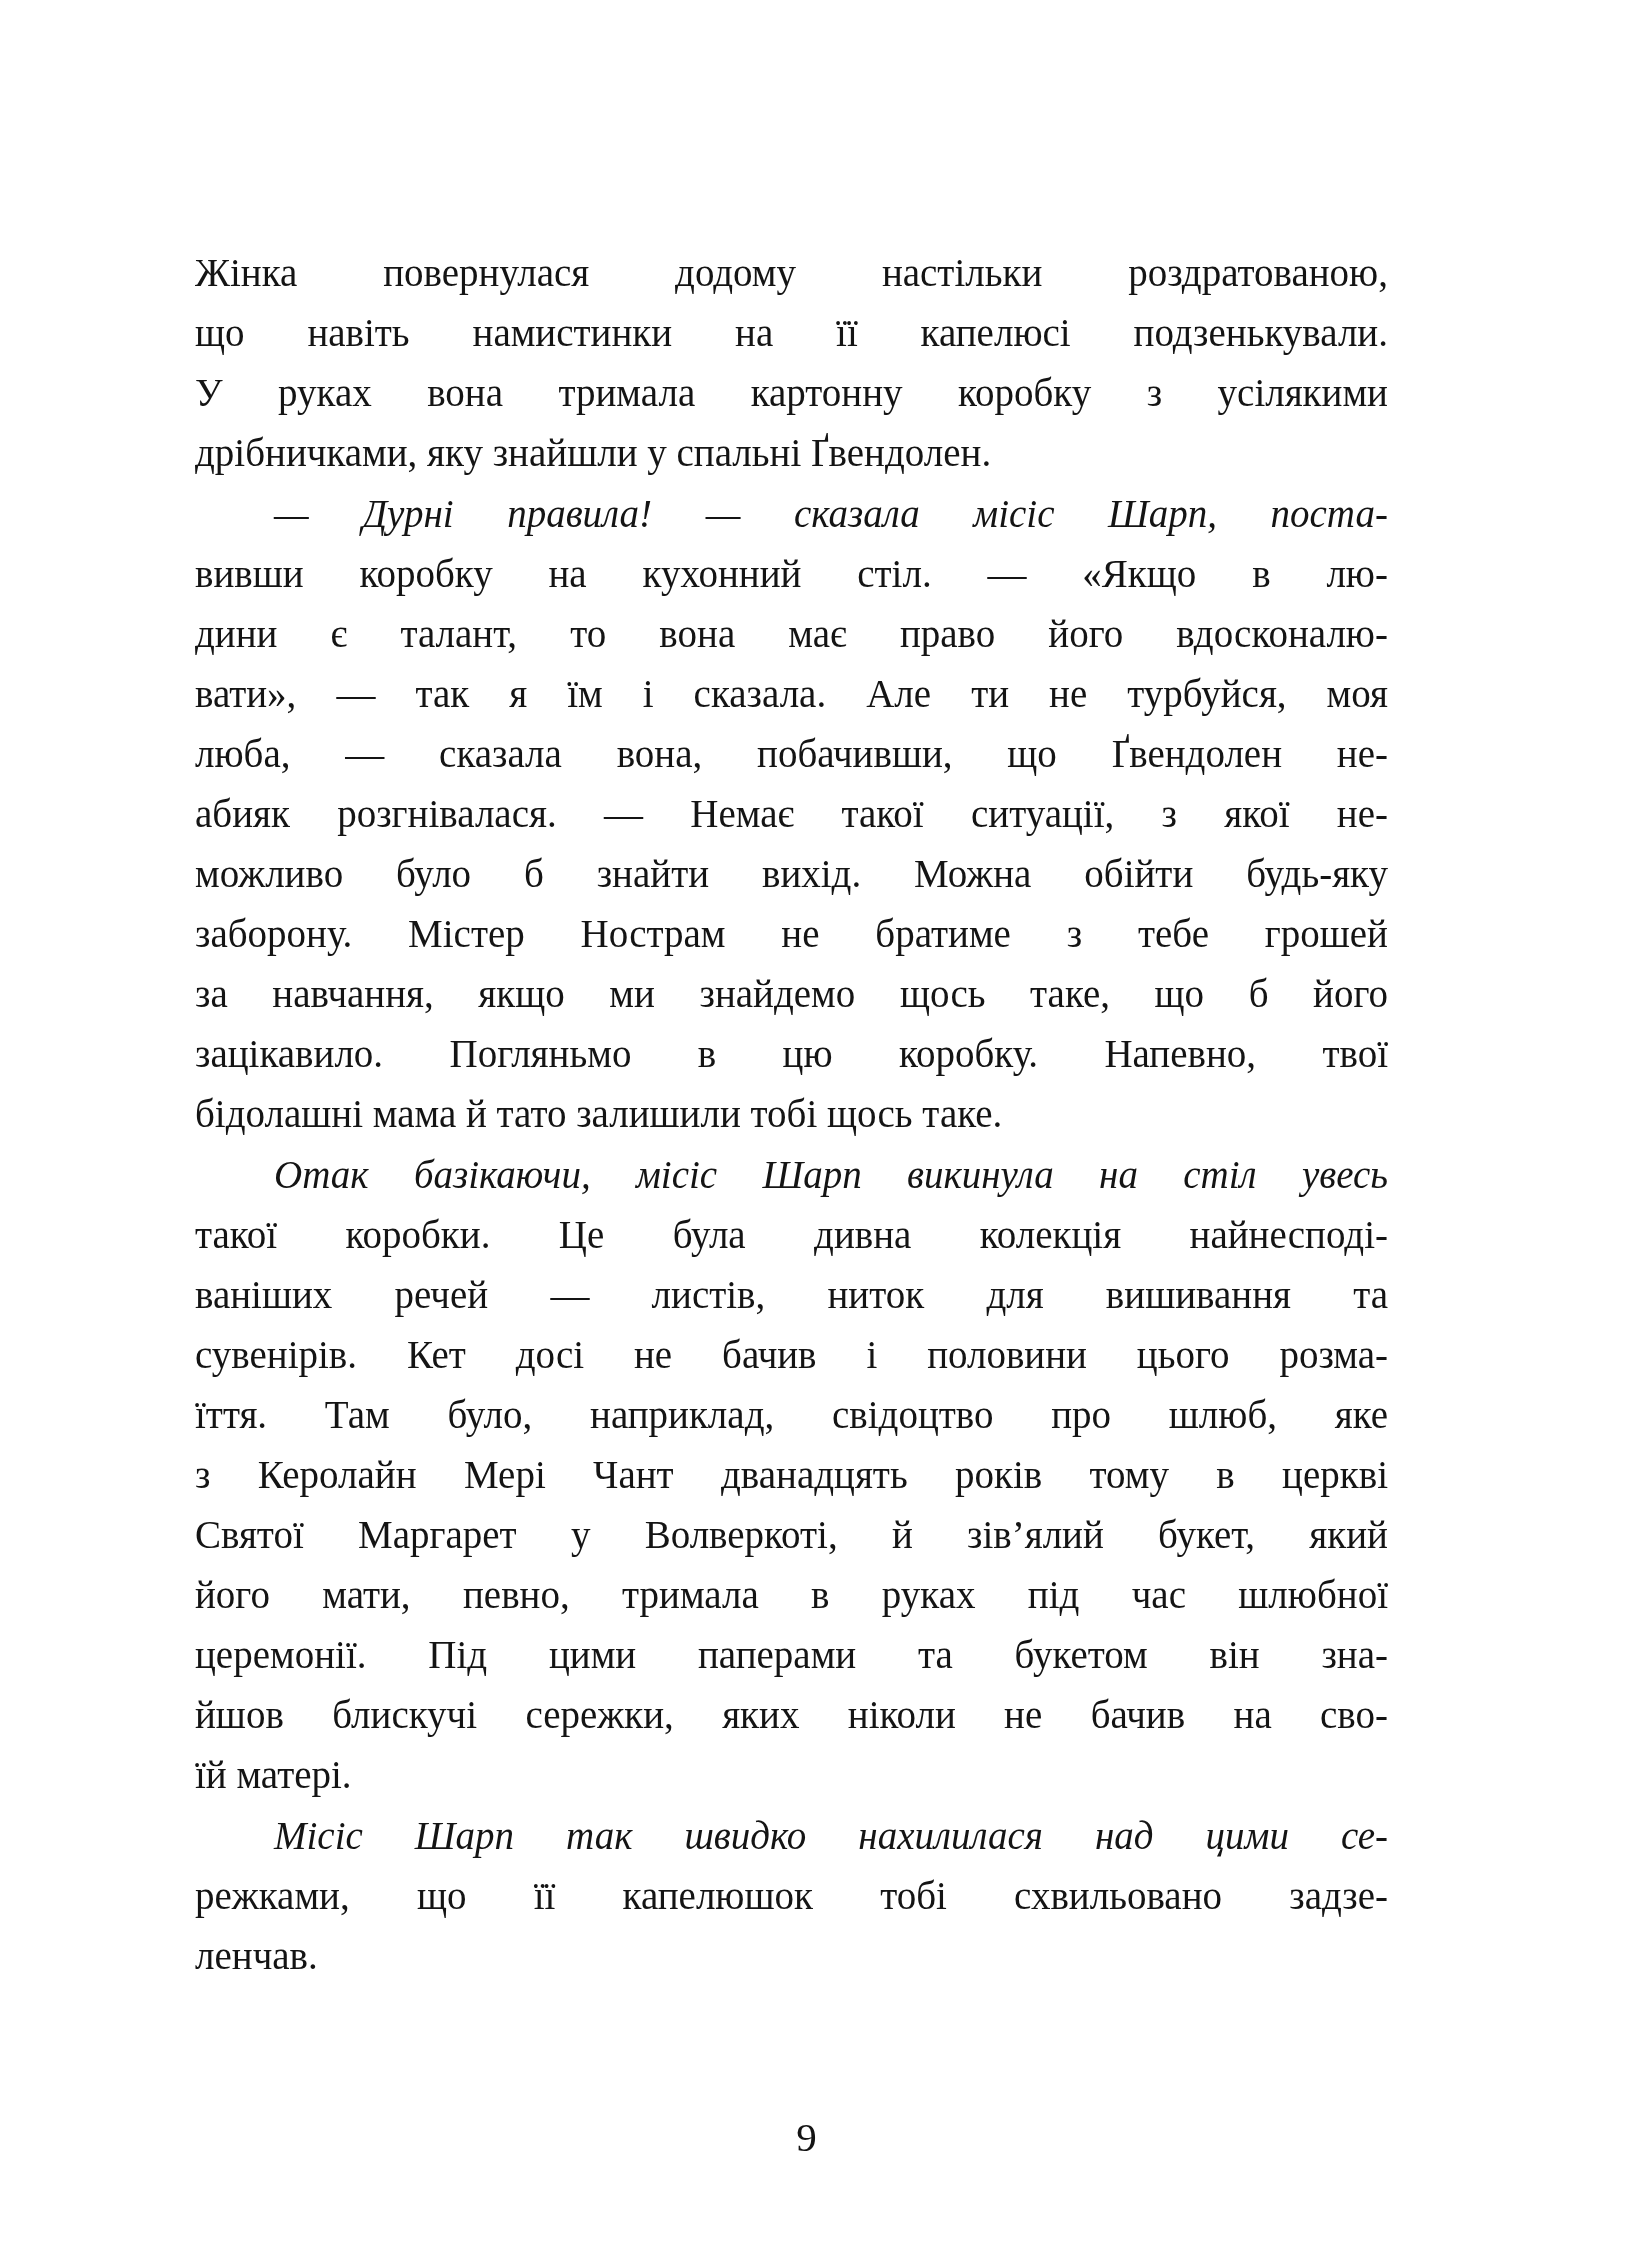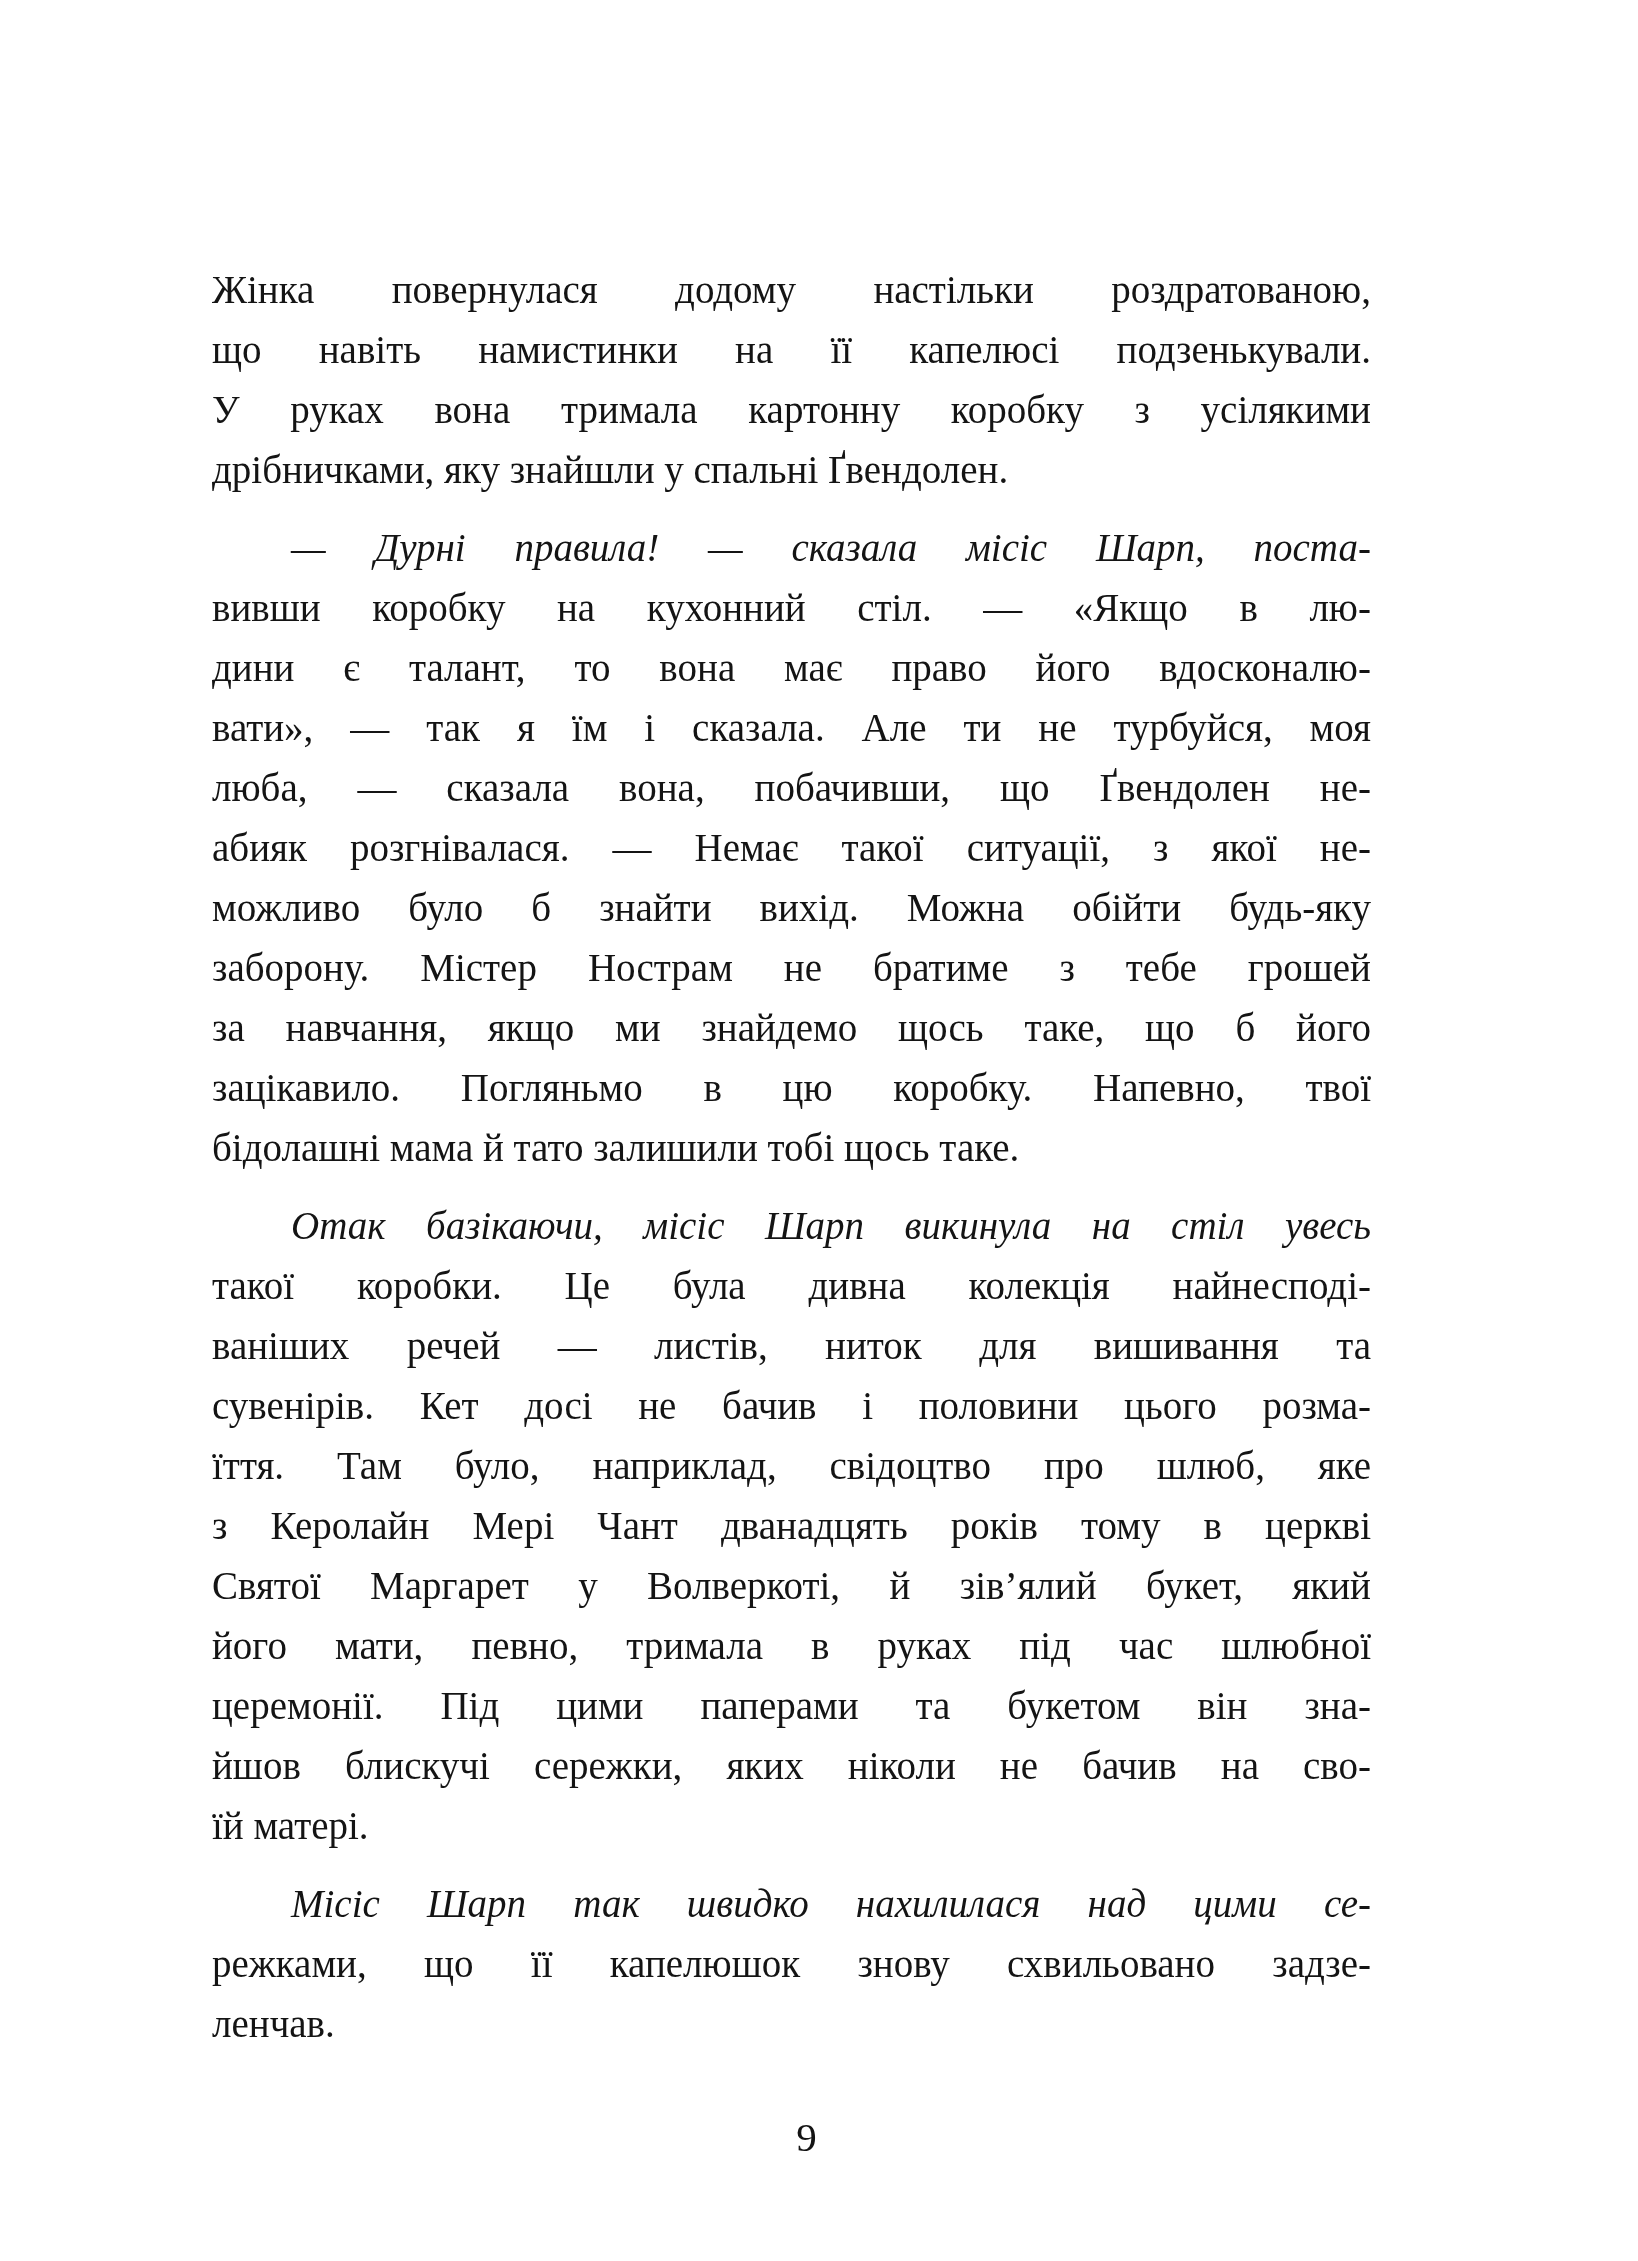--- a/index.html
+++ b/index.html
@@ -25,21 +25,21 @@
     }
     .text-block {
       position: absolute;
       left: 194px;
       top: 242px;
       width: 1195px;
       font-size: 39px;
       line-height: 60px;
     }
     .paragraph {
-      margin: 18px;
+      margin: 1px;
       padding: 0;
     }
     .line {
       display: block;
       height: 60px;
       white-space: nowrap;
       text-align: justify;
       text-align-last: justify;
       overflow: visible;
     }
@@ -98,21 +98,21 @@
       <span class="line">з Керолайн Мері Чант дванадцять років тому в церкві</span>
       <span class="line">Святої Маргарет у Волверкоті, й зів’ялий букет, який</span>
       <span class="line">його мати, певно, тримала в руках під час шлюбної</span>
       <span class="line">церемонії. Під цими паперами та букетом він зна-</span>
       <span class="line">йшов блискучі сережки, яких ніколи не бачив на сво-</span>
       <span class="line last">їй матері.</span>
     </p>
 
     <p class="paragraph">
       <span class="line indent">Місіс Шарп так швидко нахилилася над цими се-</span>
-      <span class="line">режками, що її капелюшок знову схвильовано задзе-</span>
+      <span class="line">режками, що її капелюшок тобі схвильовано задзе-</span>
       <span class="line last">ленчав.</span>
     </p>
 
   </div>
 
   <div class="page-number">9</div>
 </div>
 
 
 </body></html>

